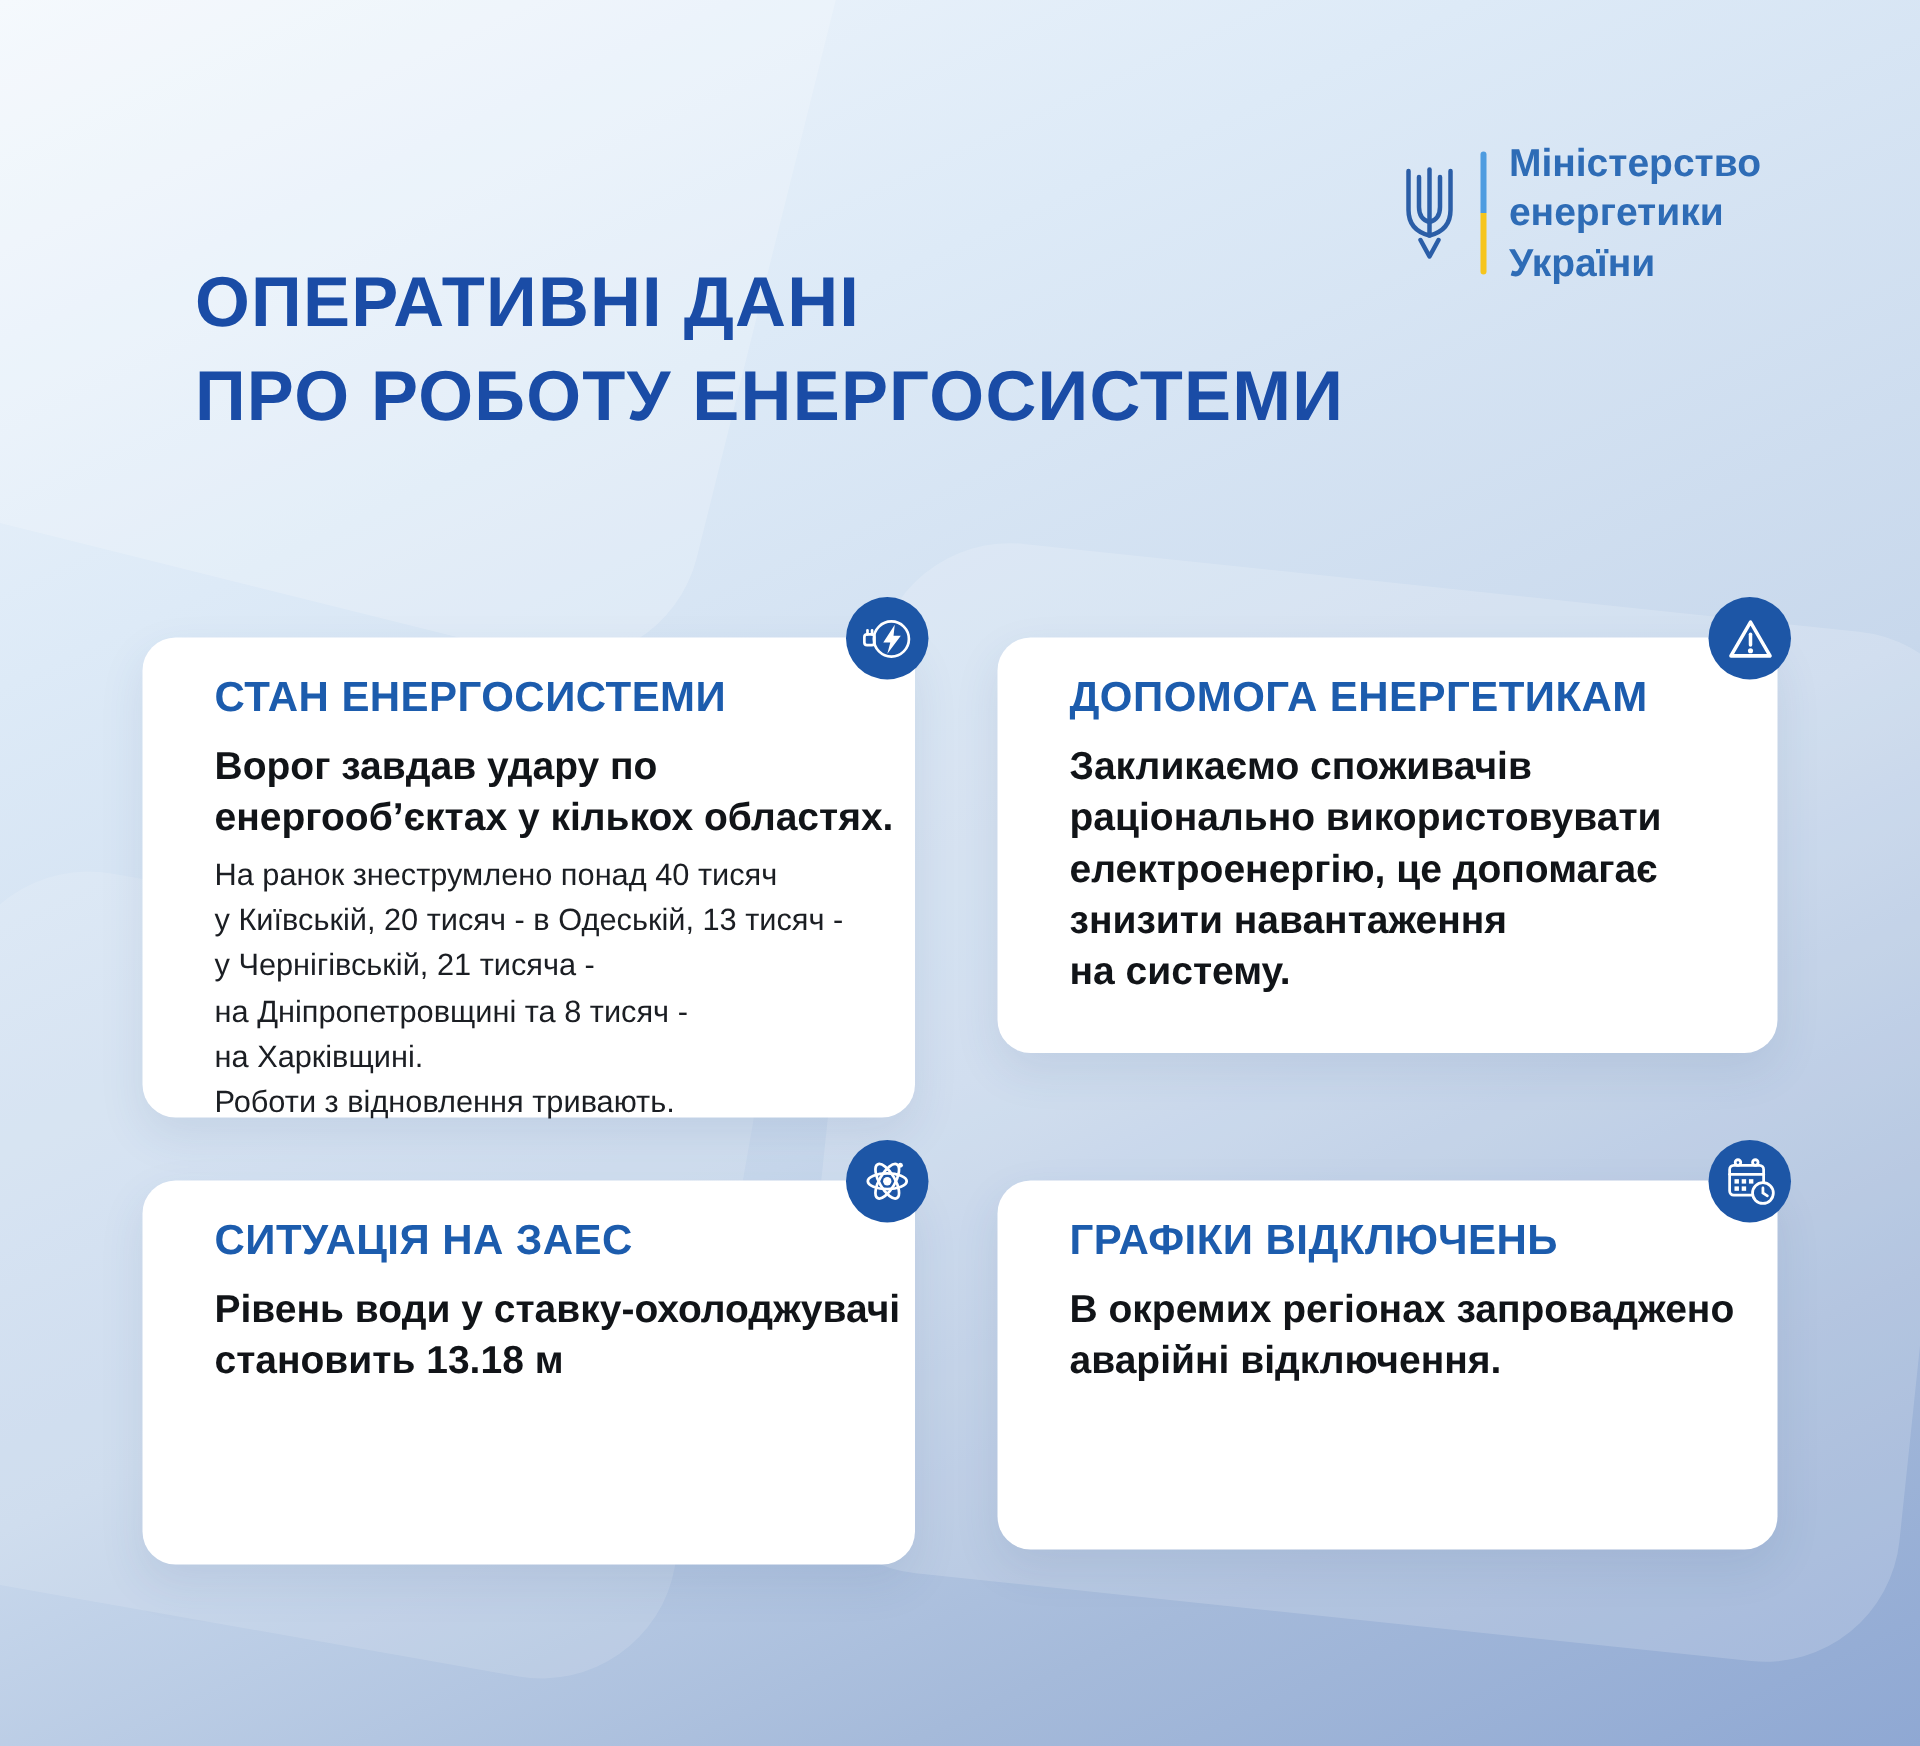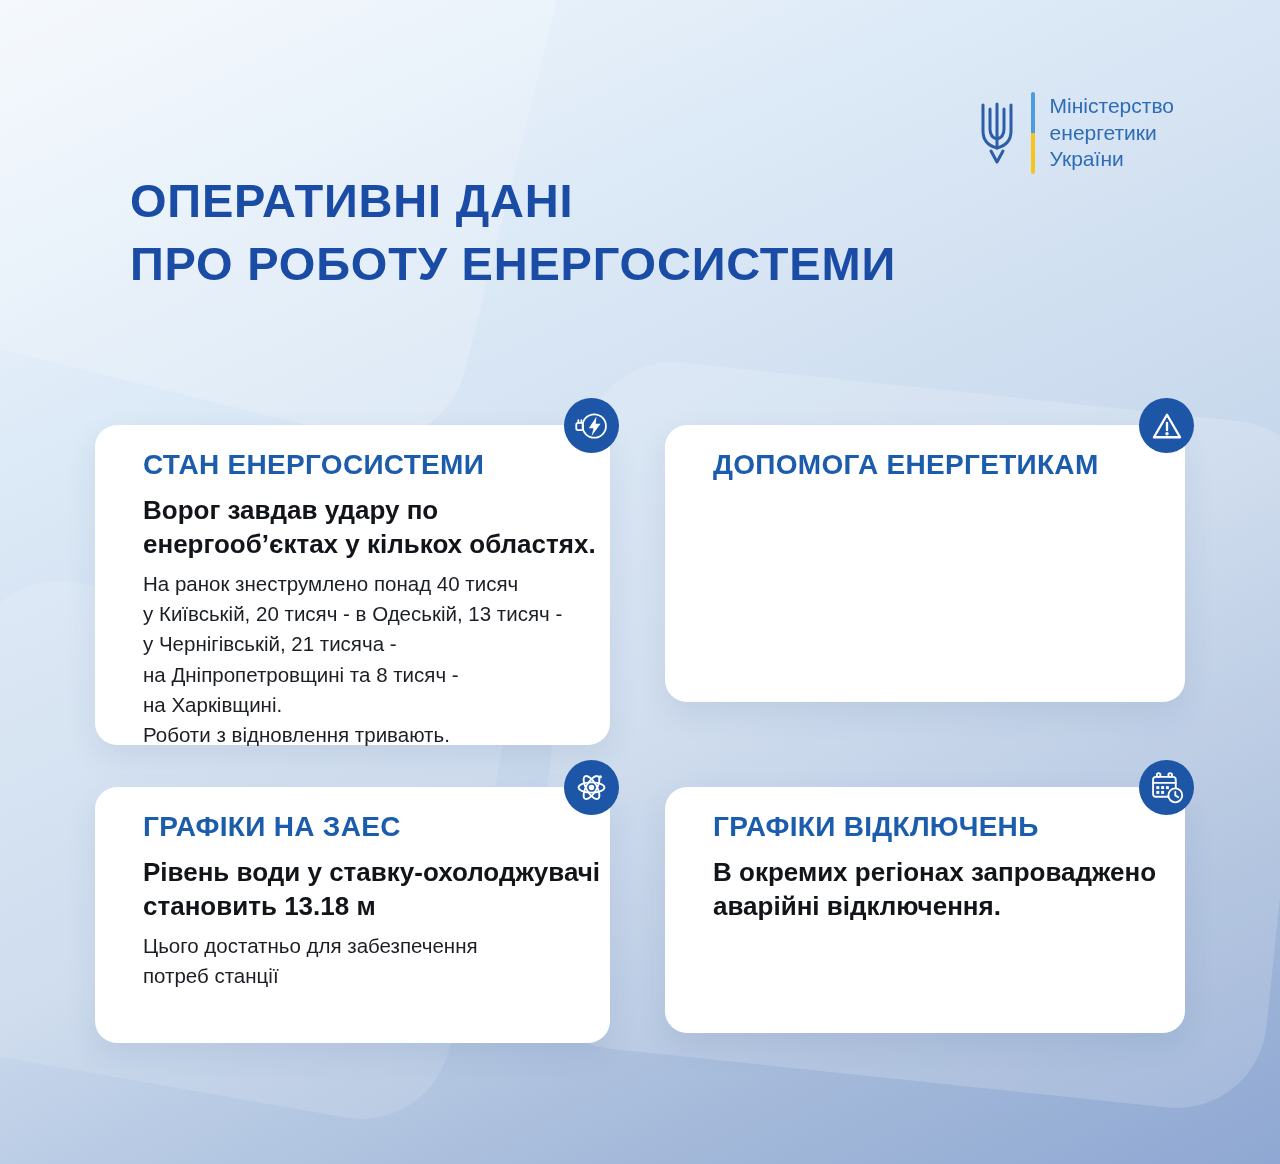--- a/index.html
+++ b/index.html
@@ -12,21 +12,21 @@
     background:linear-gradient(155deg,#f3f8fd 0%,#ddeaf7 26%,#c8d8ec 58%,#a5bada 82%,#8fa8d3 100%);
   }
   .deco { position:absolute; background:rgba(255,255,255,0.20); border-radius:90px; z-index:0; }
   .deco-1 { left:-120px; top:-170px; width:640px; height:560px; transform:rotate(14deg); }
   .deco-2 { left:555px; top:390px; width:740px; height:690px; transform:rotate(6deg); background:rgba(255,255,255,0.17);}
   .deco-3 { left:-60px; top:610px; width:540px; height:480px; transform:rotate(10deg); background:rgba(255,255,255,0.13);}
 
   .logo { position:absolute; top:92px; right:106px; display:flex; align-items:center; gap:15px; z-index:2; }
   .logo-divider { width:4px; height:82px; border-radius:2px;
     background:linear-gradient(to bottom,#4e9ce0 0%,#4e9ce0 50%,#f6c51d 50%,#f6c51d 100%); }
-  .logo-text { font-size:21px; font-weight:400; line-height:1.28; color:#2e6cb6; white-space:pre-line; }
+  .logo-text { font-size:26px; font-weight:700; line-height:1.28; color:#2e6cb6; white-space:pre-line; }
 
   .page-title { position:absolute; left:130px; top:170px; z-index:2;
     font-size:47px; font-weight:700; letter-spacing:0.8px; line-height:1.33;
     color:#1a4ca6; white-space:pre-line; }
 
   .date-pill { position:absolute; left:95px; top:329px; width:312px; height:78px; z-index:2;
     background:#f6c51d; border-radius:40px;
     display:flex; align-items:center; justify-content:center;
     font-size:43px; font-weight:700; letter-spacing:0.5px; color:#101010; }
 
@@ -103,40 +103,43 @@
     <div class="card-icon">
       <svg width="36" height="36" viewBox="0 0 40 40" aria-hidden="true">
         <g fill="none" stroke="#ffffff" stroke-width="2.6" stroke-linejoin="round" stroke-linecap="round">
           <path d="M20 7.5 L34.5 32.5 H5.5 Z"></path>
           <path d="M20 16.5 v8"></path>
         </g>
         <circle cx="20" cy="28.7" r="1.9" fill="#ffffff"></circle>
       </svg>
     </div>
     <h2>ДОПОМОГА ЕНЕРГЕТИКАМ</h2>
+    <p class="lead">Закликаємо споживачів
+раціонально використовувати
+електроенергію, це допомагає
+знизити навантаження
+на систему.</p>
     <p class="body"></p>
   </article>
 
   <article class="card card-3">
     <div class="card-icon">
       <svg width="37" height="37" viewBox="0 0 40 40" aria-hidden="true">
         <g fill="none" stroke="#ffffff" stroke-width="2">
           <ellipse cx="20" cy="20" rx="14" ry="5.6"></ellipse>
           <ellipse cx="20" cy="20" rx="14" ry="5.6" transform="rotate(60 20 20)"></ellipse>
           <ellipse cx="20" cy="20" rx="14" ry="5.6" transform="rotate(120 20 20)"></ellipse>
         </g>
         <circle cx="20" cy="20" r="3" fill="#ffffff"></circle>
         <circle cx="29.5" cy="8.5" r="1.8" fill="#ffffff"></circle>
       </svg>
     </div>
-    <h2>ГРАФІКИ НА ЗАЕС</h2>
+    <h2>СИТУАЦІЯ НА ЗАЕС</h2>
     <p class="lead">Рівень води у ставку-охолоджувачі
 становить 13.18 м</p>
-    <p class="body">Цього достатньо для забезпечення
-потреб станції</p>
   </article>
 
   <article class="card card-4">
     <div class="card-icon">
       <svg width="37" height="37" viewBox="0 0 40 40" aria-hidden="true">
         <g fill="none" stroke="#ffffff" stroke-width="2" stroke-linecap="round">
           <rect x="5.5" y="8.5" width="24.5" height="21.5" rx="3"></rect>
           <path d="M5.5 15 h24.5"></path>
           <circle cx="11.5" cy="6.5" r="2"></circle>
           <circle cx="24" cy="6.5" r="2"></circle>

